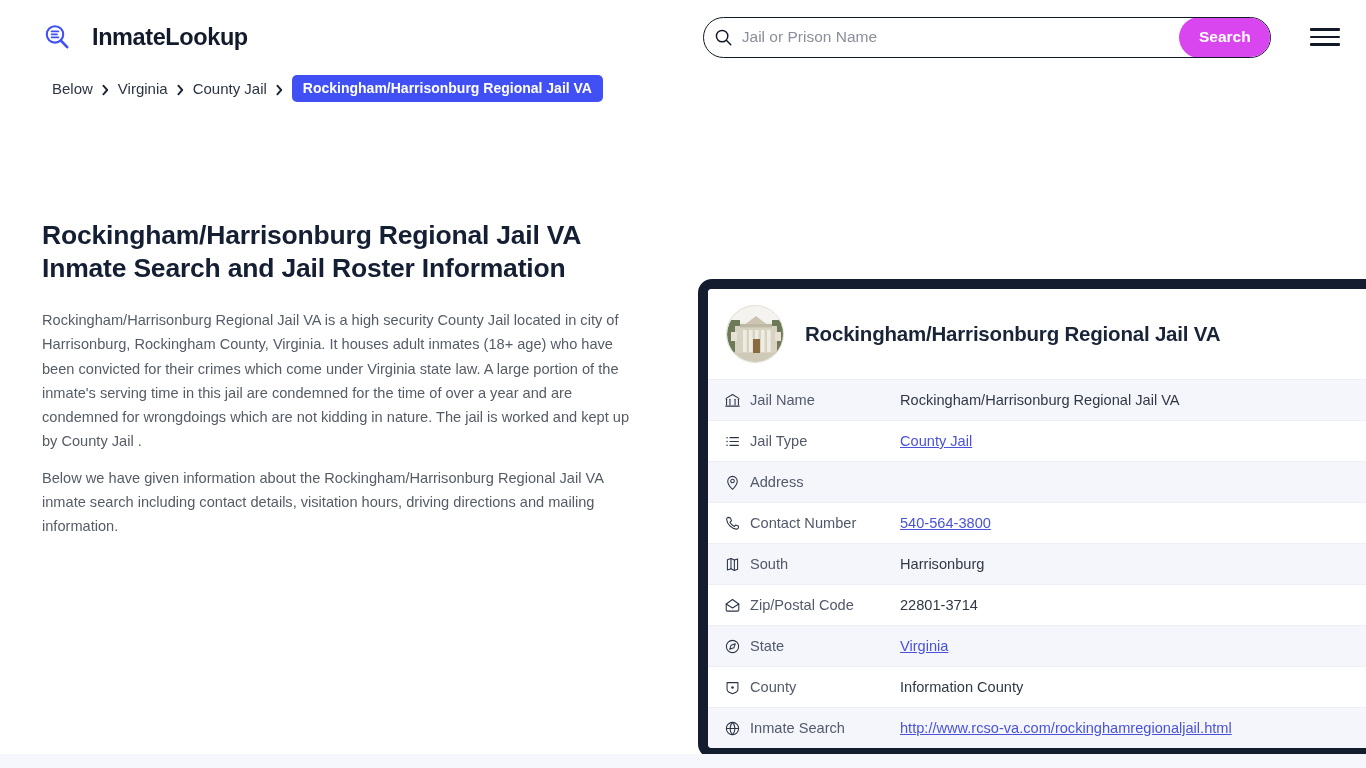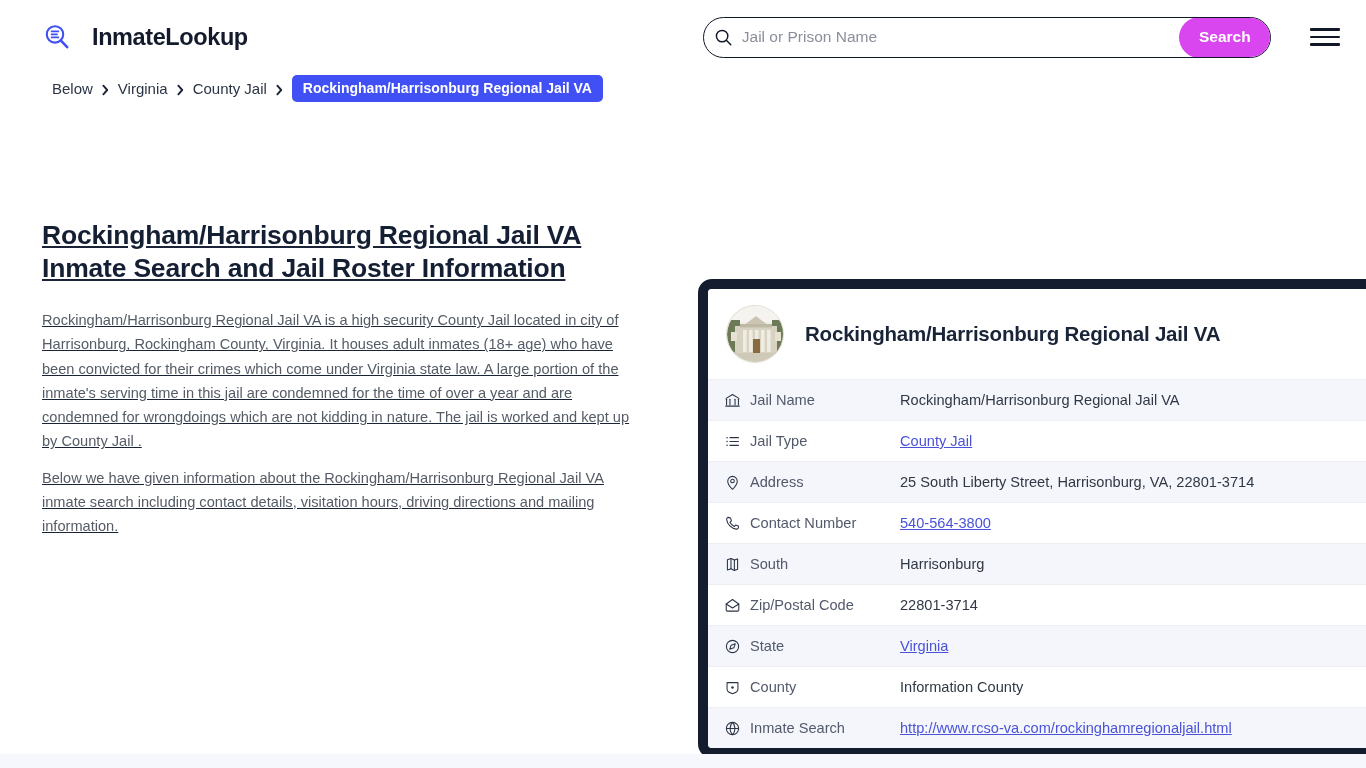--- a/index.html
+++ b/index.html
@@ -147,21 +147,20 @@
   .main-wrap {
     display: flex;
     align-items: flex-start;
     position: relative;
   }
 
   .left-col {
     width: 660px;
     flex: none;
     padding: 117px 0 0 42px;
-    text-decoration: underline;
   }
 
   .page-title {
     font-size: 26.5px;
     line-height: 1.23;
     font-weight: 700;
     color: #151f33;
     letter-spacing: -0.2px;
     max-width: 600px;
   }
@@ -395,21 +394,20 @@
       </div>
 
       <div class="info-row">
         <span class="row-icon">
           <svg viewBox="0 0 20 20" width="17" height="17" fill="none" stroke="#2b3445" stroke-width="1.25" stroke-linecap="round" stroke-linejoin="round" xmlns="http://www.w3.org/2000/svg">
             <path d="M10 18 C10 18 15.6 12.6 15.6 8.4 A5.6 5.6 0 0 0 4.4 8.4 C4.4 12.6 10 18 10 18 Z"></path>
             <circle cx="10" cy="8.3" r="2.1"></circle>
           </svg>
         </span>
         <span class="row-label">Address</span>
-        <span class="row-value">25 South Liberty Street, Harrisonburg, VA, 22801-3714</span>
       </div>
 
       <div class="info-row">
         <span class="row-icon">
           <svg viewBox="0 0 20 20" width="17" height="17" fill="none" stroke="#2b3445" stroke-width="1.25" stroke-linecap="round" stroke-linejoin="round" xmlns="http://www.w3.org/2000/svg">
             <path d="M5.2 2.8 C4 2.8 3 3.9 3.1 5.2 C3.7 11 8.6 16 14.6 16.6 C15.9 16.7 17 15.7 17 14.5 V12.9 L13.6 11.8 L12.2 13.6 C10.2 12.6 8.1 10.5 7 8.4 L8.8 7 L7.7 3.6 Z"></path>
           </svg>
         </span>
         <span class="row-label">Contact Number</span>
         <span class="row-value"><a href="#">540-564-3800</a></span>

